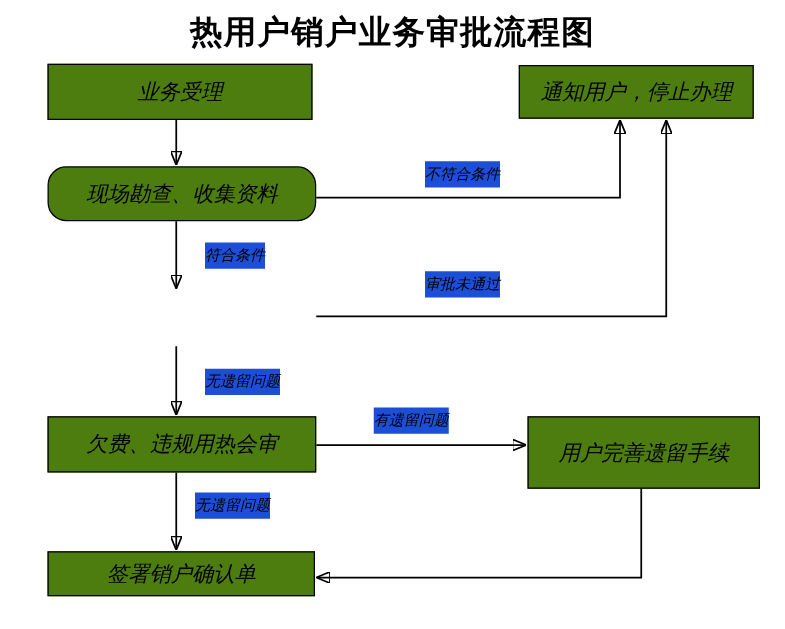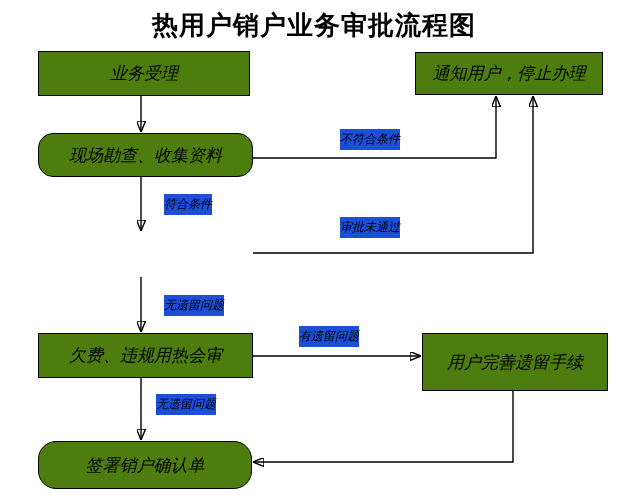--- a/index.html
+++ b/index.html
@@ -86,21 +86,21 @@
 
   <div class="node" style="left:415px; top:52px; width:188px; height:43px;">通知用户，停止办理</div>
 
   <div class="node" style="left:38px; top:133px; width:215px; height:44px;border-radius:15px;">现场勘查、收集资料</div>
 
 
   <div class="node" style="left:38px; top:333px; width:215px; height:45px;">欠费、违规用热会审</div>
 
   <div class="node" style="left:422px; top:333px; width:186px; height:58px;">用户完善遗留手续</div>
 
-  <div class="node" style="left:38px; top:441px; width:214px; height:48px;border-radius:18px;">签署销户确认单</div>
+  <div class="node" style="left:38px; top:441px; width:214px; height:36px;">签署销户确认单</div>
 
   <div class="edge-label" style="left:340px; top:129px;">不符合条件</div>
 
   <div class="edge-label" style="left:340px; top:217px;">审批未通过</div>
 
   <div class="edge-label" style="left:164px; top:194px;">符合条件</div>
 
   <div class="edge-label" style="left:164px; top:295px;">无遗留问题</div>
 
   <div class="edge-label" style="left:299px; top:326px;">有遗留问题</div>

